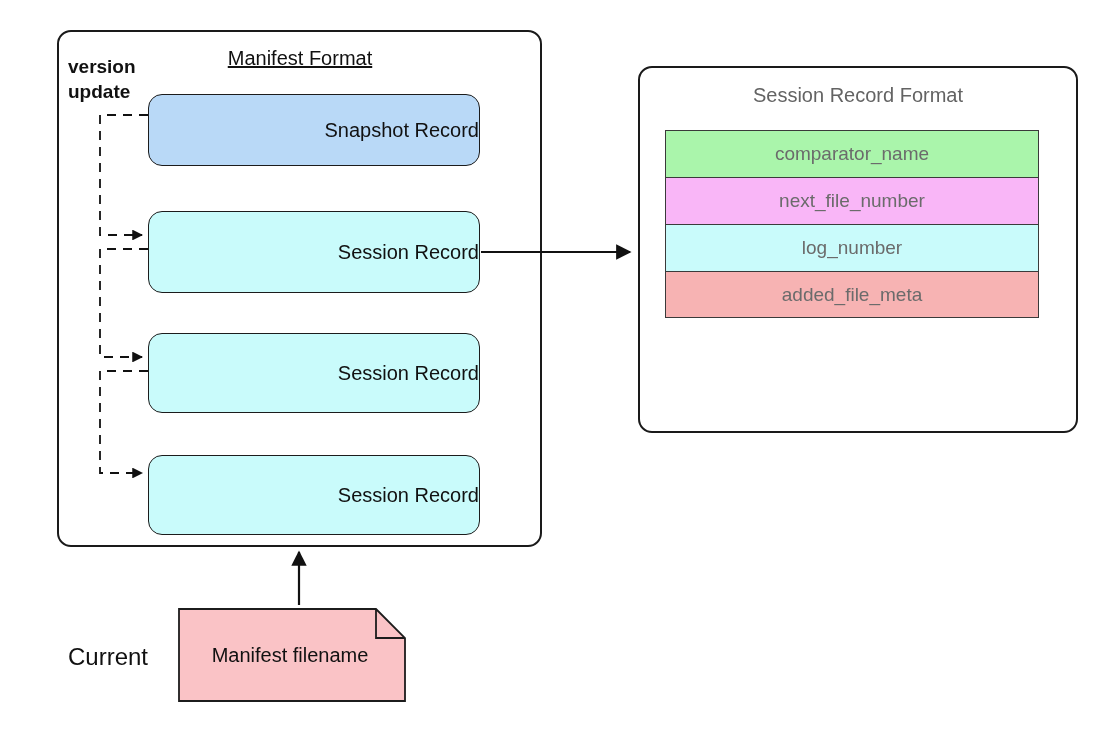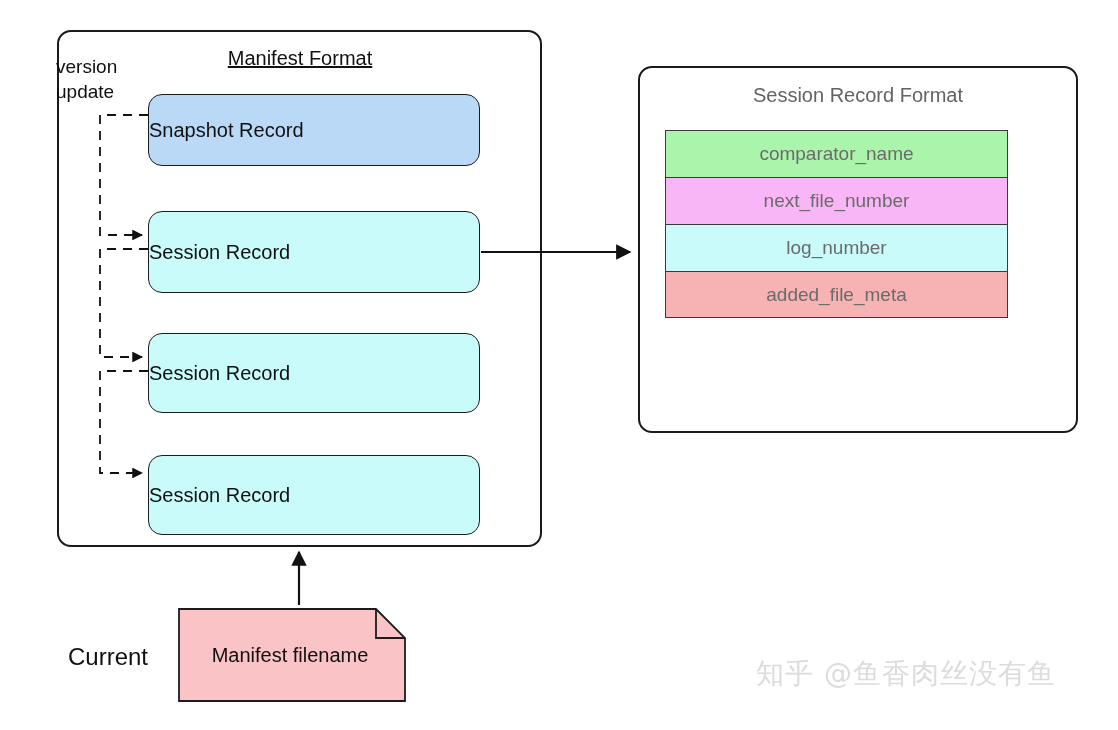--- a/index.html
+++ b/index.html
@@ -48,53 +48,54 @@
     text-decoration: underline;
   }
   #session-title {
     left: 648px; top: 84px; width: 420px;
     color: #636363;
   }
 
   
   #version-update-label {
     position: absolute;
-    left: 56px;
+    left: 68px;
     top: 54px;
     font-size: 19px;
     line-height: 25px;
     color: #111111;
     white-space: pre;
+    font-weight: bold;
   }
 
   
   .record-box {
     position: absolute;
     box-sizing: border-box;
     border: 1.6px solid #1c1c1c;
     border-radius: 14px;
     display: flex;
     align-items: center;
-    justify-content: flex-start;
+    justify-content: flex-end;
     font-size: 20px;
     color: #111111;
     left: 148px;
     width: 332px;
   }
   #record-0 { top: 94px;  height: 72px; background: #b9d9f7; }
   #record-1 { top: 211px; height: 82px; background: #c9fbfb; }
   #record-2 { top: 333px; height: 80px; background: #c9fbfb; }
   #record-3 { top: 455px; height: 80px; background: #c9fbfb; }
 
   
   #field-table {
     position: absolute;
     left: 665px;
     top: 130px;
-    width: 343px;
+    width: 374px;
   }
   .field-row {
     box-sizing: border-box;
     height: 47px;
     border: 1.5px solid #3a3a3a;
     border-bottom-width: 0;
     display: flex;
     align-items: center;
     justify-content: center;
     font-size: 19px;
@@ -224,15 +225,14 @@
 
     <g>
       <path d="M 481,252 L 630,252" fill="none" stroke="#111111" stroke-width="2.2" marker-end="url(#arrowSolid)"></path>
     </g>
 
     <g>
       <path d="M 299,605 L 299,552" fill="none" stroke="#111111" stroke-width="2.2" marker-end="url(#arrowSolid)"></path>
     </g>
   </svg>
 
-  <div id="watermark" style="color: rgb(220, 220, 220);">知乎 @鱼香肉丝没有鱼</div>
 
 </div>
 
 </body></html>

